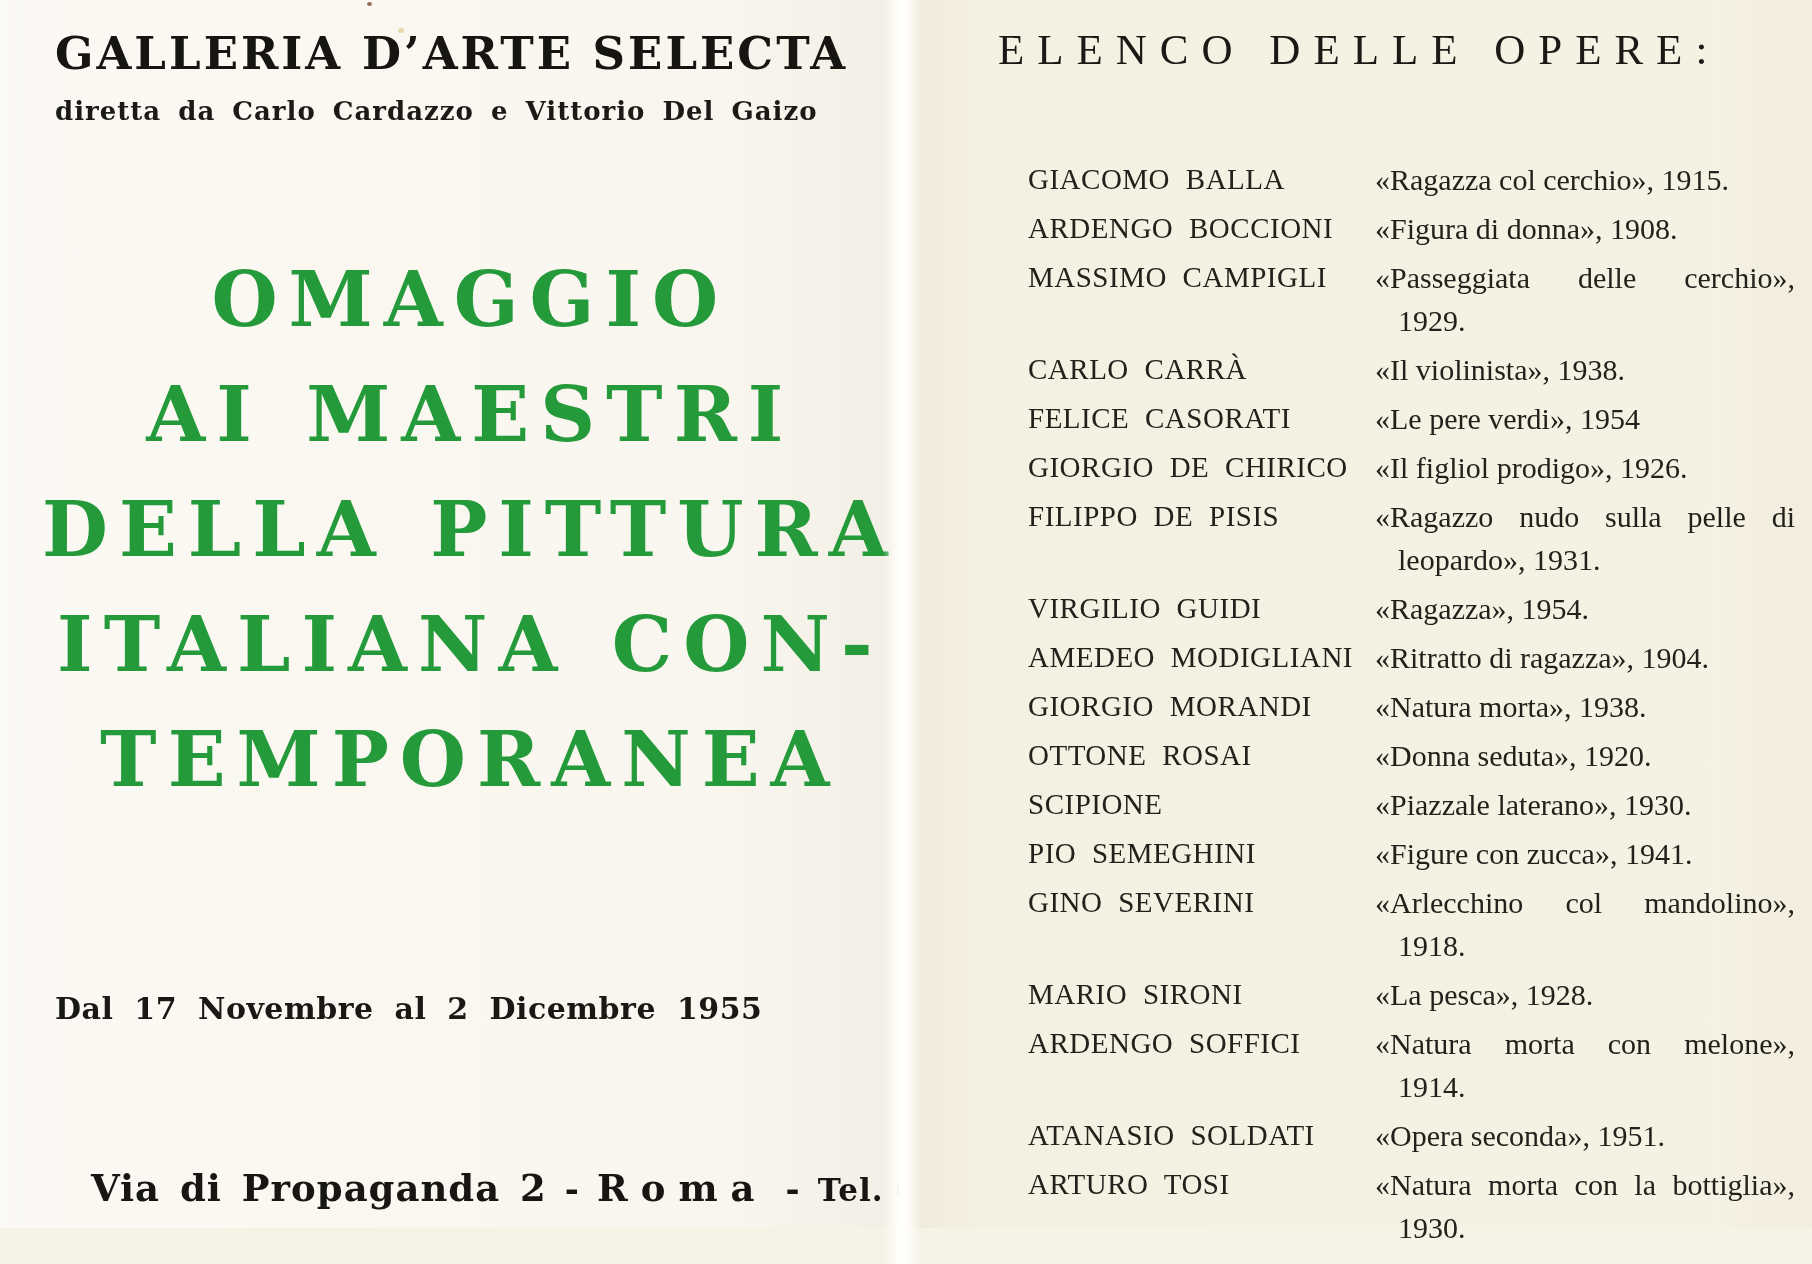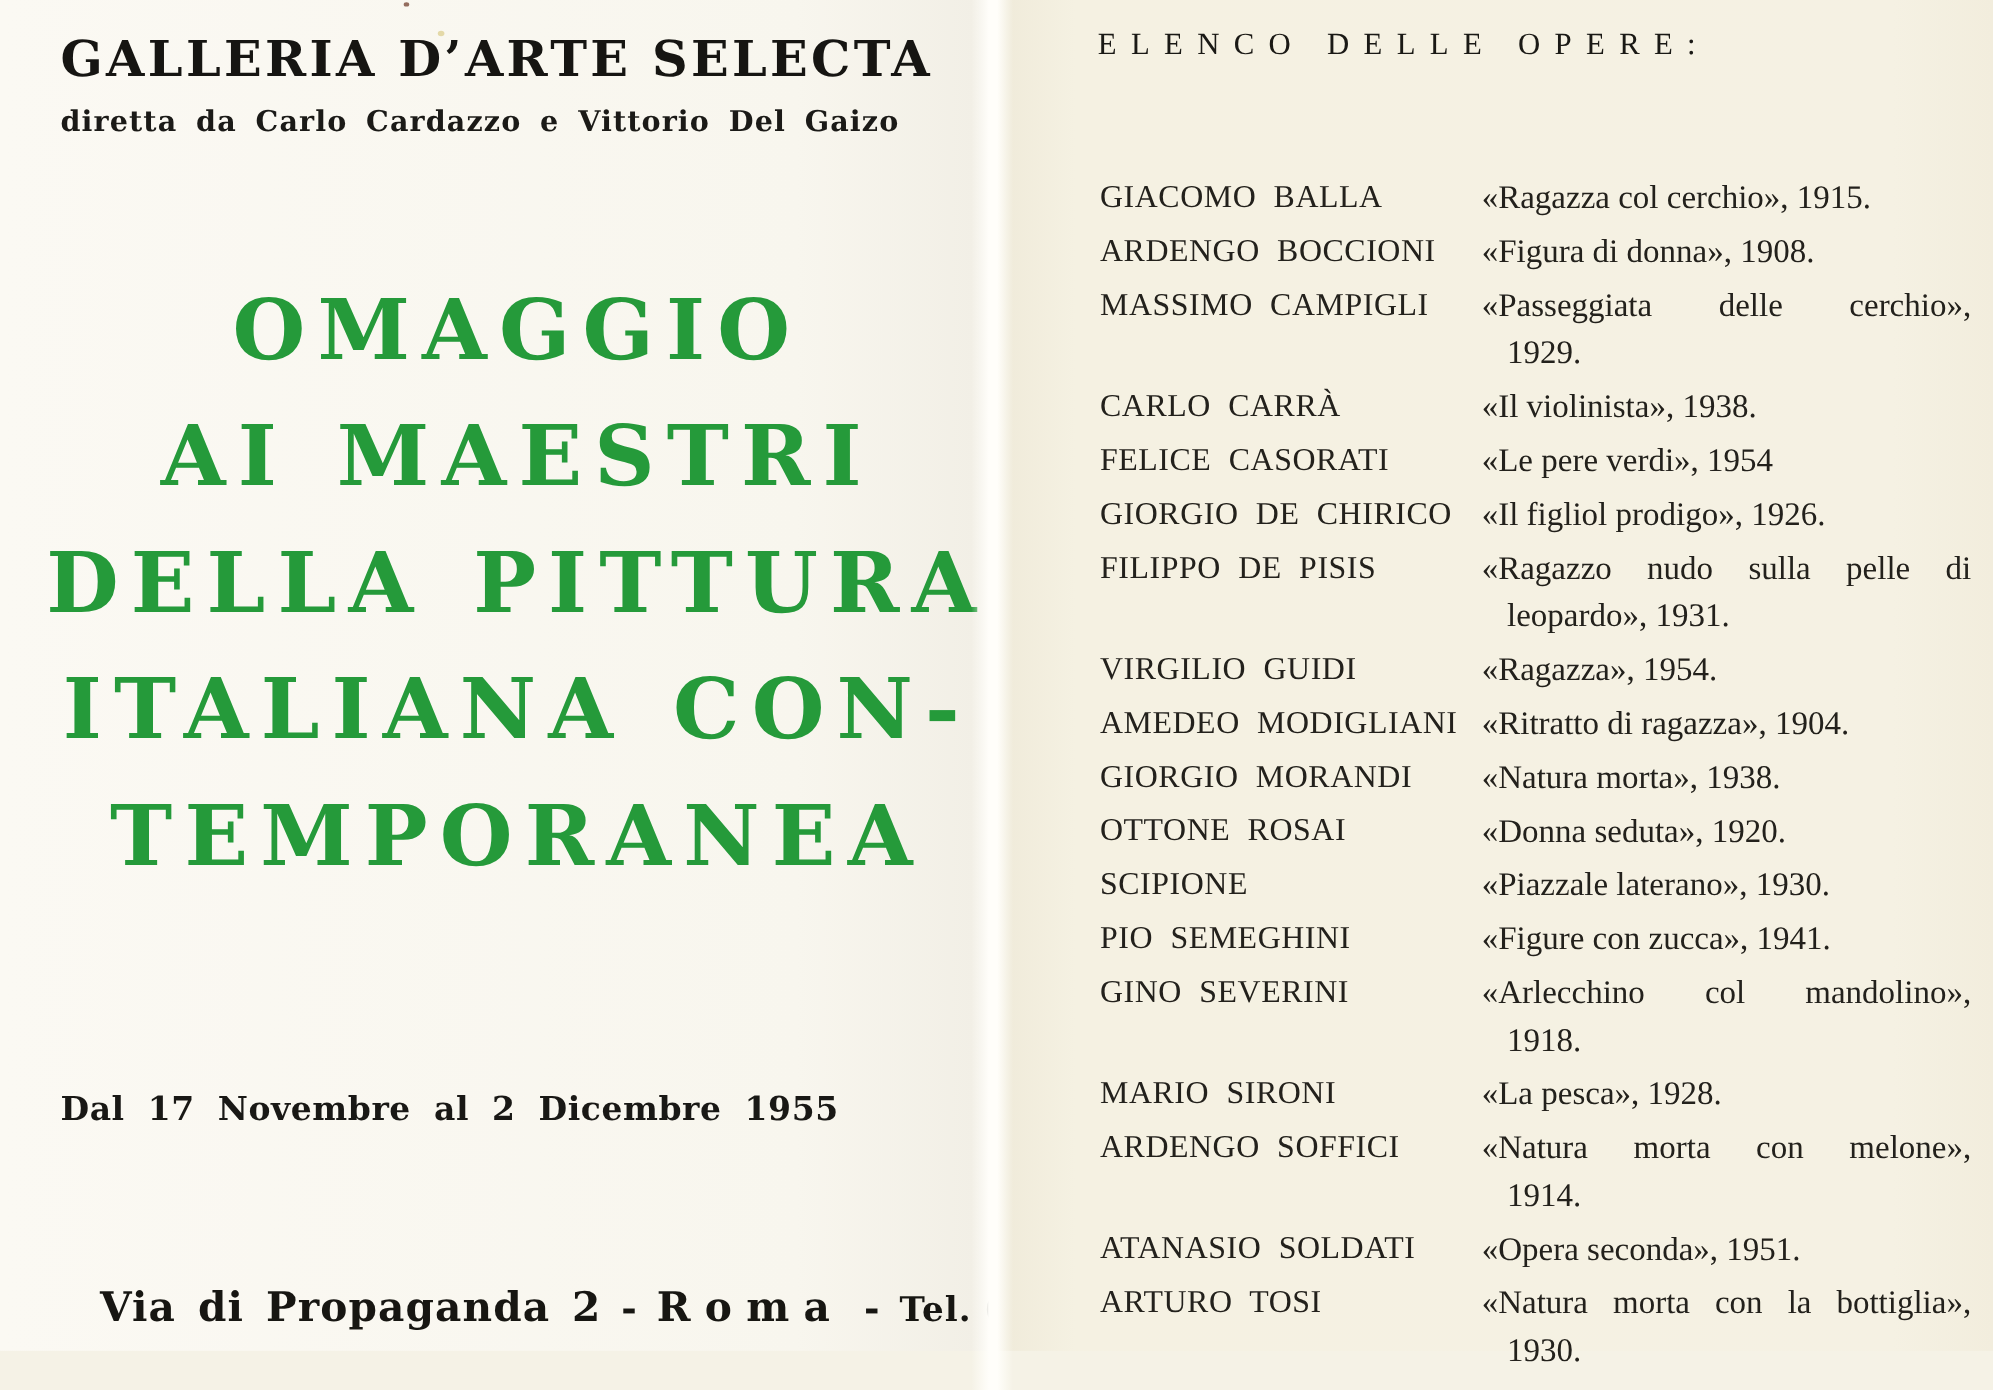--- a/index.html
+++ b/index.html
@@ -62,27 +62,27 @@
     color: #171612;
   }
   .addr-street { font-size: 37px; word-spacing: 6px; letter-spacing: 1px; margin-left: 33px; }
   .addr-sep    { font-size: 34px; }
   .addr-city   { font-size: 37px; letter-spacing: 13px; }
   .addr-phone  { font-size: 31px; letter-spacing: 1px; }
 
   
   .works-heading {
     position: absolute; left: 93px; top: 25px;
-    font-size: 28px; letter-spacing: 13px; white-space: nowrap;
+    font-size: 43px; letter-spacing: 13px; white-space: nowrap;
     color: #1a1915;
   }
   .works-list {
     position: absolute; left: 95px; top: 158px; width: 795px;
   }
-  .work-row { display: flex; margin-bottom: 6px; }
+  .work-row { display: flex; margin-bottom: 6px; margin-left: 28px; }
   .work-artist {
     flex: 0 0 347px; width: 347px;
     font-size: 29px; line-height: 43px;
     letter-spacing: .5px; word-spacing: 8px;
     color: #23211c;
   }
   .work-title {
     width: 445px;
     font-size: 30px; line-height: 43px;
     color: #23211c;

